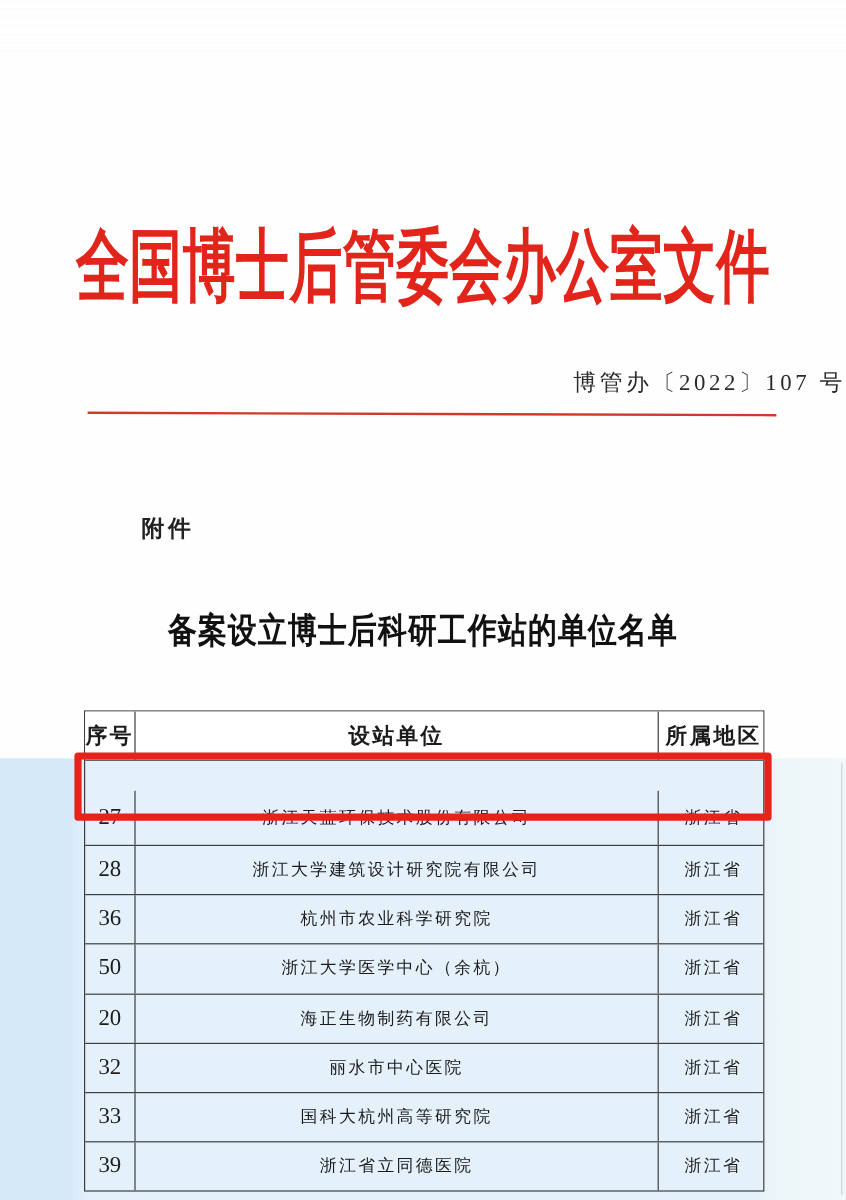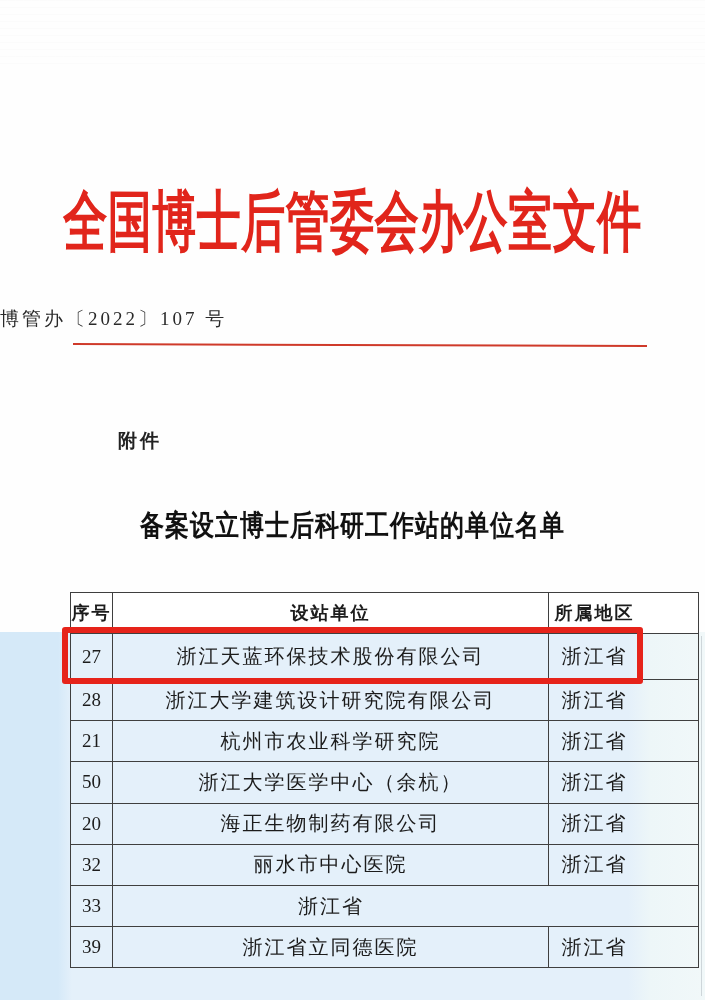--- a/index.html
+++ b/index.html
@@ -32,21 +32,21 @@
     position:absolute;left:0;top:190px;width:705px;
     text-align:center;
     font-size:44px;font-weight:bold;line-height:1;
     letter-spacing:.5px;
     color:var(--title-red);
     transform:scaleY(1.5);transform-origin:50% 0;
     white-space:nowrap;
   }
   .doc-number{
     position:absolute;left:0;top:306px;width:705px;
-    text-align:left;
+    text-align:right;
     font-size:19px;letter-spacing:3px;color:#2a2a2a;
   }
   .red-rule{
     position:absolute;left:73px;top:344px;width:574px;height:2px;
     background:var(--rule-red);
     transform:rotate(.2deg);
   }
   .attachment{
     position:absolute;left:70px;top:428px;
     font-family:"Liberation Sans","DejaVu Sans",sans-serif;
@@ -69,38 +69,38 @@
       var(--band-blue-mid) 628px,
       var(--band-blue-right) 650px,
       #f1f8f9 100%);
     pointer-events:none;
   }
   .scan-edge{
     position:absolute;right:3px;top:636px;width:1.5px;height:360px;
     background:#c6cdd2;opacity:.8;pointer-events:none;
   }
   .roster{
-    position:absolute;left:70px;top:592px;width:629px;
+    position:absolute;left:70px;top:592px;width:567px;
     border:1.5px solid var(--table-border);
     box-sizing:border-box;
     background:transparent;
   }
   .t-row{
     display:grid;
     grid-template-columns:42px 436px 91px;
     border-bottom:1px solid var(--table-border);
   }
   .t-row:last-child{border-bottom:none;}
   .t-row.header{height:40px;background:#fff;}
-  .t-row.tall{height:45px;}
+  .t-row.tall{height:45px;margin-top:25px;}
   .t-row.body{height:40.2px;}
   .cell{
     display:flex;align-items:center;justify-content:center;
     border-right:1px solid var(--table-border);
-    font-size:20px;letter-spacing:2px;
+    font-size:14px;letter-spacing:2px;
     overflow:hidden;white-space:nowrap;
   }
   .cell:last-child{border-right:none;text-align:center;}
   .cell.num{font-size:19px;letter-spacing:0;}
   .t-row.header .cell{font-weight:bold;font-size:18px;letter-spacing:2px;}
   .highlight-box{
     position:absolute;left:62px;top:627px;width:581px;height:57px;
     box-sizing:border-box;
     border:6px solid var(--highlight-red);
     border-radius:3px;
@@ -141,21 +141,21 @@
       <div class="cell">浙江省</div>
     </div>
 
     <div class="t-row body">
       <div class="cell num">28</div>
       <div class="cell">浙江大学建筑设计研究院有限公司</div>
       <div class="cell">浙江省</div>
     </div>
 
     <div class="t-row body">
-      <div class="cell num">21</div>
+      <div class="cell num">36</div>
       <div class="cell">杭州市农业科学研究院</div>
       <div class="cell">浙江省</div>
     </div>
 
     <div class="t-row body">
       <div class="cell num">50</div>
       <div class="cell">浙江大学医学中心（余杭）</div>
       <div class="cell">浙江省</div>
     </div>
 
@@ -166,20 +166,21 @@
     </div>
 
     <div class="t-row body">
       <div class="cell num">32</div>
       <div class="cell">丽水市中心医院</div>
       <div class="cell">浙江省</div>
     </div>
 
     <div class="t-row body">
       <div class="cell num">33</div>
+      <div class="cell">国科大杭州高等研究院</div>
       <div class="cell">浙江省</div>
     </div>
 
     <div class="t-row body">
       <div class="cell num">39</div>
       <div class="cell">浙江省立同德医院</div>
       <div class="cell">浙江省</div>
     </div>
 
   </div>

